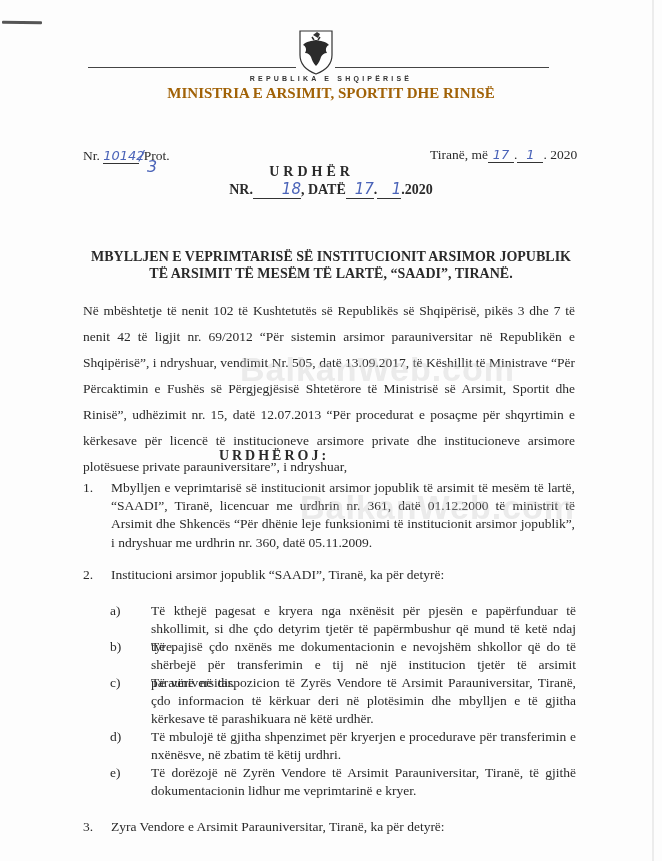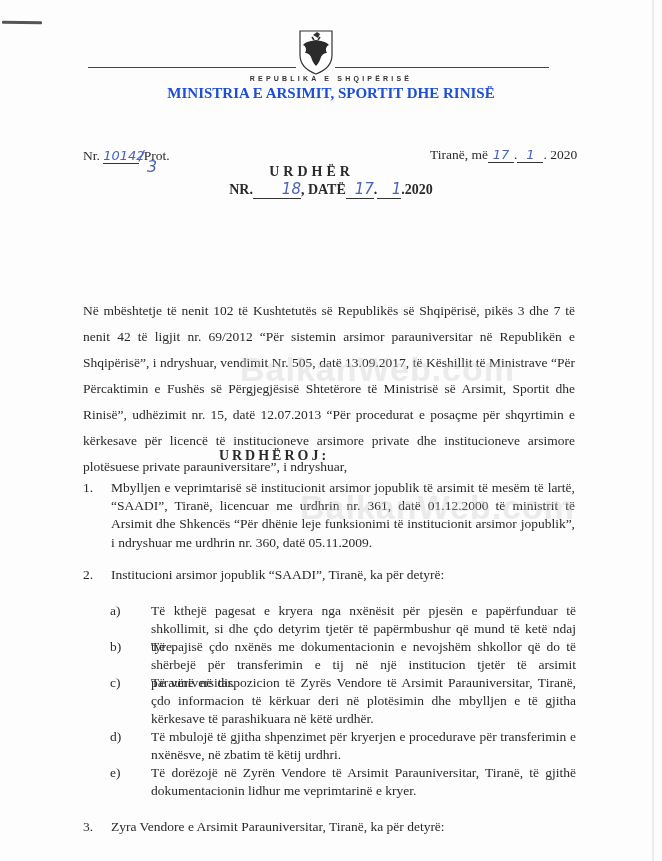--- a/index.html
+++ b/index.html
@@ -10,21 +10,21 @@
   }
   .page { position:absolute; left:0; top:0; width:662px; height:861px; background:#fdfdfd; }
   .right-edge { position:absolute; right:8px; top:0; width:2px; height:861px; background:#ececec; }
   .corner-mark { position:absolute; left:2px; top:21px; width:40px; height:3px; background:#555; transform:rotate(1deg); border-radius:1px; }
 
   .emblem { position:absolute; left:298px; top:29px; width:36px; height:46px; }
   .hline { position:absolute; top:67px; height:1px; background:#444; }
   .hline.l { left:88px; width:208px; }
   .hline.r { left:335px; width:214px; }
   .republic { position:absolute; top:75px; left:0; width:662px; text-align:center; font-family:"Liberation Sans", sans-serif; font-size:7px; letter-spacing:3.2px; font-weight:bold; color:#333; }
-  .ministry { position:absolute; top:85px; left:0; width:662px; text-align:center; font-size:15px; font-weight:bold; color:#1d4ed8; }
+  .ministry { position:absolute; top:85px; left:0; width:662px; text-align:center; font-size:15px; font-weight:bold; color:#a16207; }
 
   .prot { position:absolute; top:147px; left:83px; font-size:13.5px; }
   .hand { font-family:"DejaVu Sans", sans-serif; color:#4a63b8; font-style:italic; }
   .prot .num { display:inline-block; width:36px; border-bottom:1px solid #333; text-align:center; font-size:13px; }
   .prot .slash { position:absolute; left:64px; top:10px; font-size:16px; }
   .place { position:absolute; top:147px; left:430px; font-size:13.5px; }
   .place .d { display:inline-block; width:26px; border-bottom:1px solid #333; text-align:center; font-size:13px; }
   .place .m { display:inline-block; width:26px; border-bottom:1px solid #333; text-align:center; font-size:13px; }
 
   .urdher { position:absolute; top:164px; left:0; width:623px; text-align:center; font-size:14px; font-weight:bold; letter-spacing:4px; }
@@ -73,20 +73,24 @@
 
   <div class="place">
     <span>Tiranë, më</span><span class="d hand">17</span>.<span class="m hand">1</span><span>. 2020</span>
   </div>
 
   <div class="urdher">URDHËR</div>
   <div class="nrline">
     <span>NR.</span><span class="blank hand" style="width:48px">18</span><span>, DATË</span><span class="blank hand" style="width:28px">17</span>.<span class="blank hand" style="width:24px">1</span><span>.2020</span>
   </div>
 
+  <div class="subj">
+    <div>MBYLLJEN E VEPRIMTARISË SË INSTITUCIONIT ARSIMOR JOPUBLIK</div>
+    <div>TË ARSIMIT TË MESËM TË LARTË, “SAADI”, TIRANË.</div>
+  </div>
 
   <div class="para intro">Në mbështetje të nenit 102 të Kushtetutës së Republikës së Shqipërisë, pikës 3 dhe 7 të nenit 42 të ligjit nr. 69/2012 “Për sistemin arsimor parauniversitar në Republikën e Shqipërisë”, i ndryshuar, vendimit Nr. 505, datë 13.09.2017, të Këshillit të Ministrave “Për Përcaktimin e Fushës së Përgjegjësisë Shtetërore të Ministrisë së Arsimit, Sportit dhe Rinisë”, udhëzimit nr. 15, datë 12.07.2013 “Për procedurat e posaçme për shqyrtimin e kërkesave për licencë të institucioneve arsimore private dhe institucioneve arsimore plotësuese private parauniversitare”, i ndryshuar,</div>
 
   <div class="urdheroj">URDHËROJ:</div>
 
   <div class="item" style="top:479px">
     <span class="n">1.</span>
     <div class="t">Mbylljen e veprimtarisë së institucionit arsimor jopublik të arsimit të mesëm të lartë, “SAADI”, Tiranë, licencuar me urdhrin nr. 361, datë 01.12.2000 të ministrit të Arsimit dhe Shkencës “Për dhënie leje funksionimi të institucionit arsimor jopublik”, i ndryshuar me urdhrin nr. 360, datë 05.11.2009.</div>
   </div>
 

